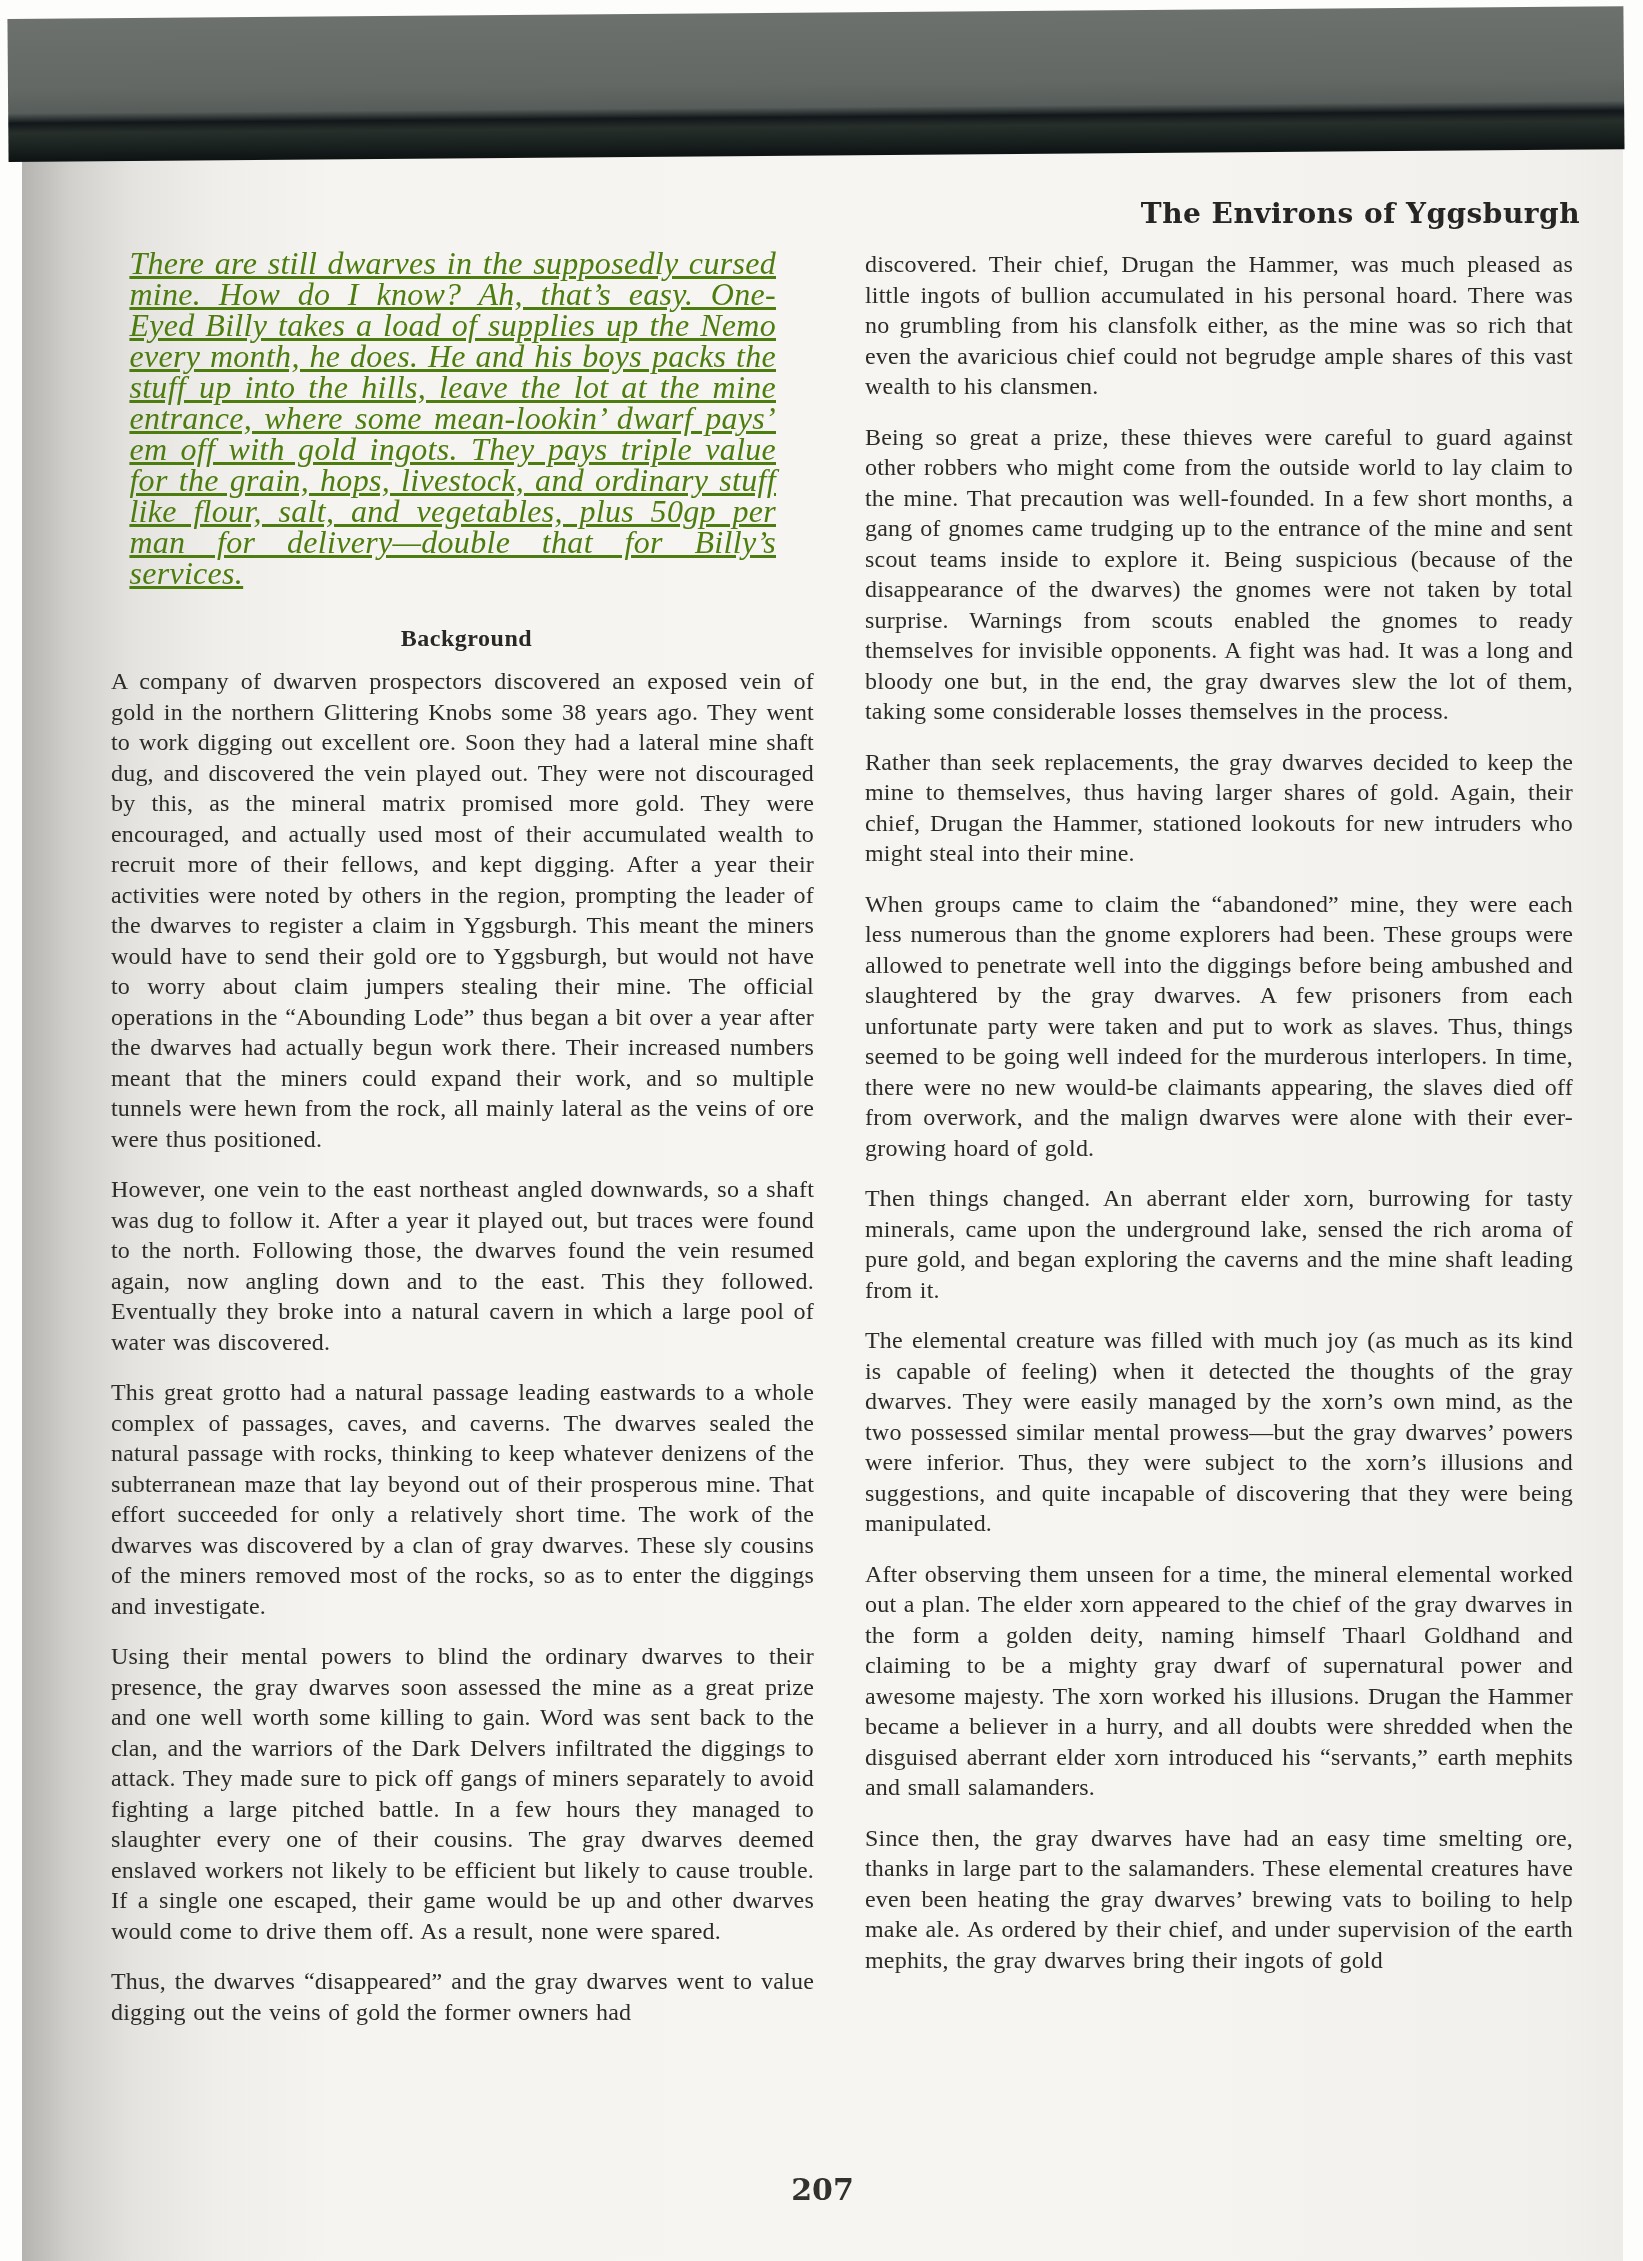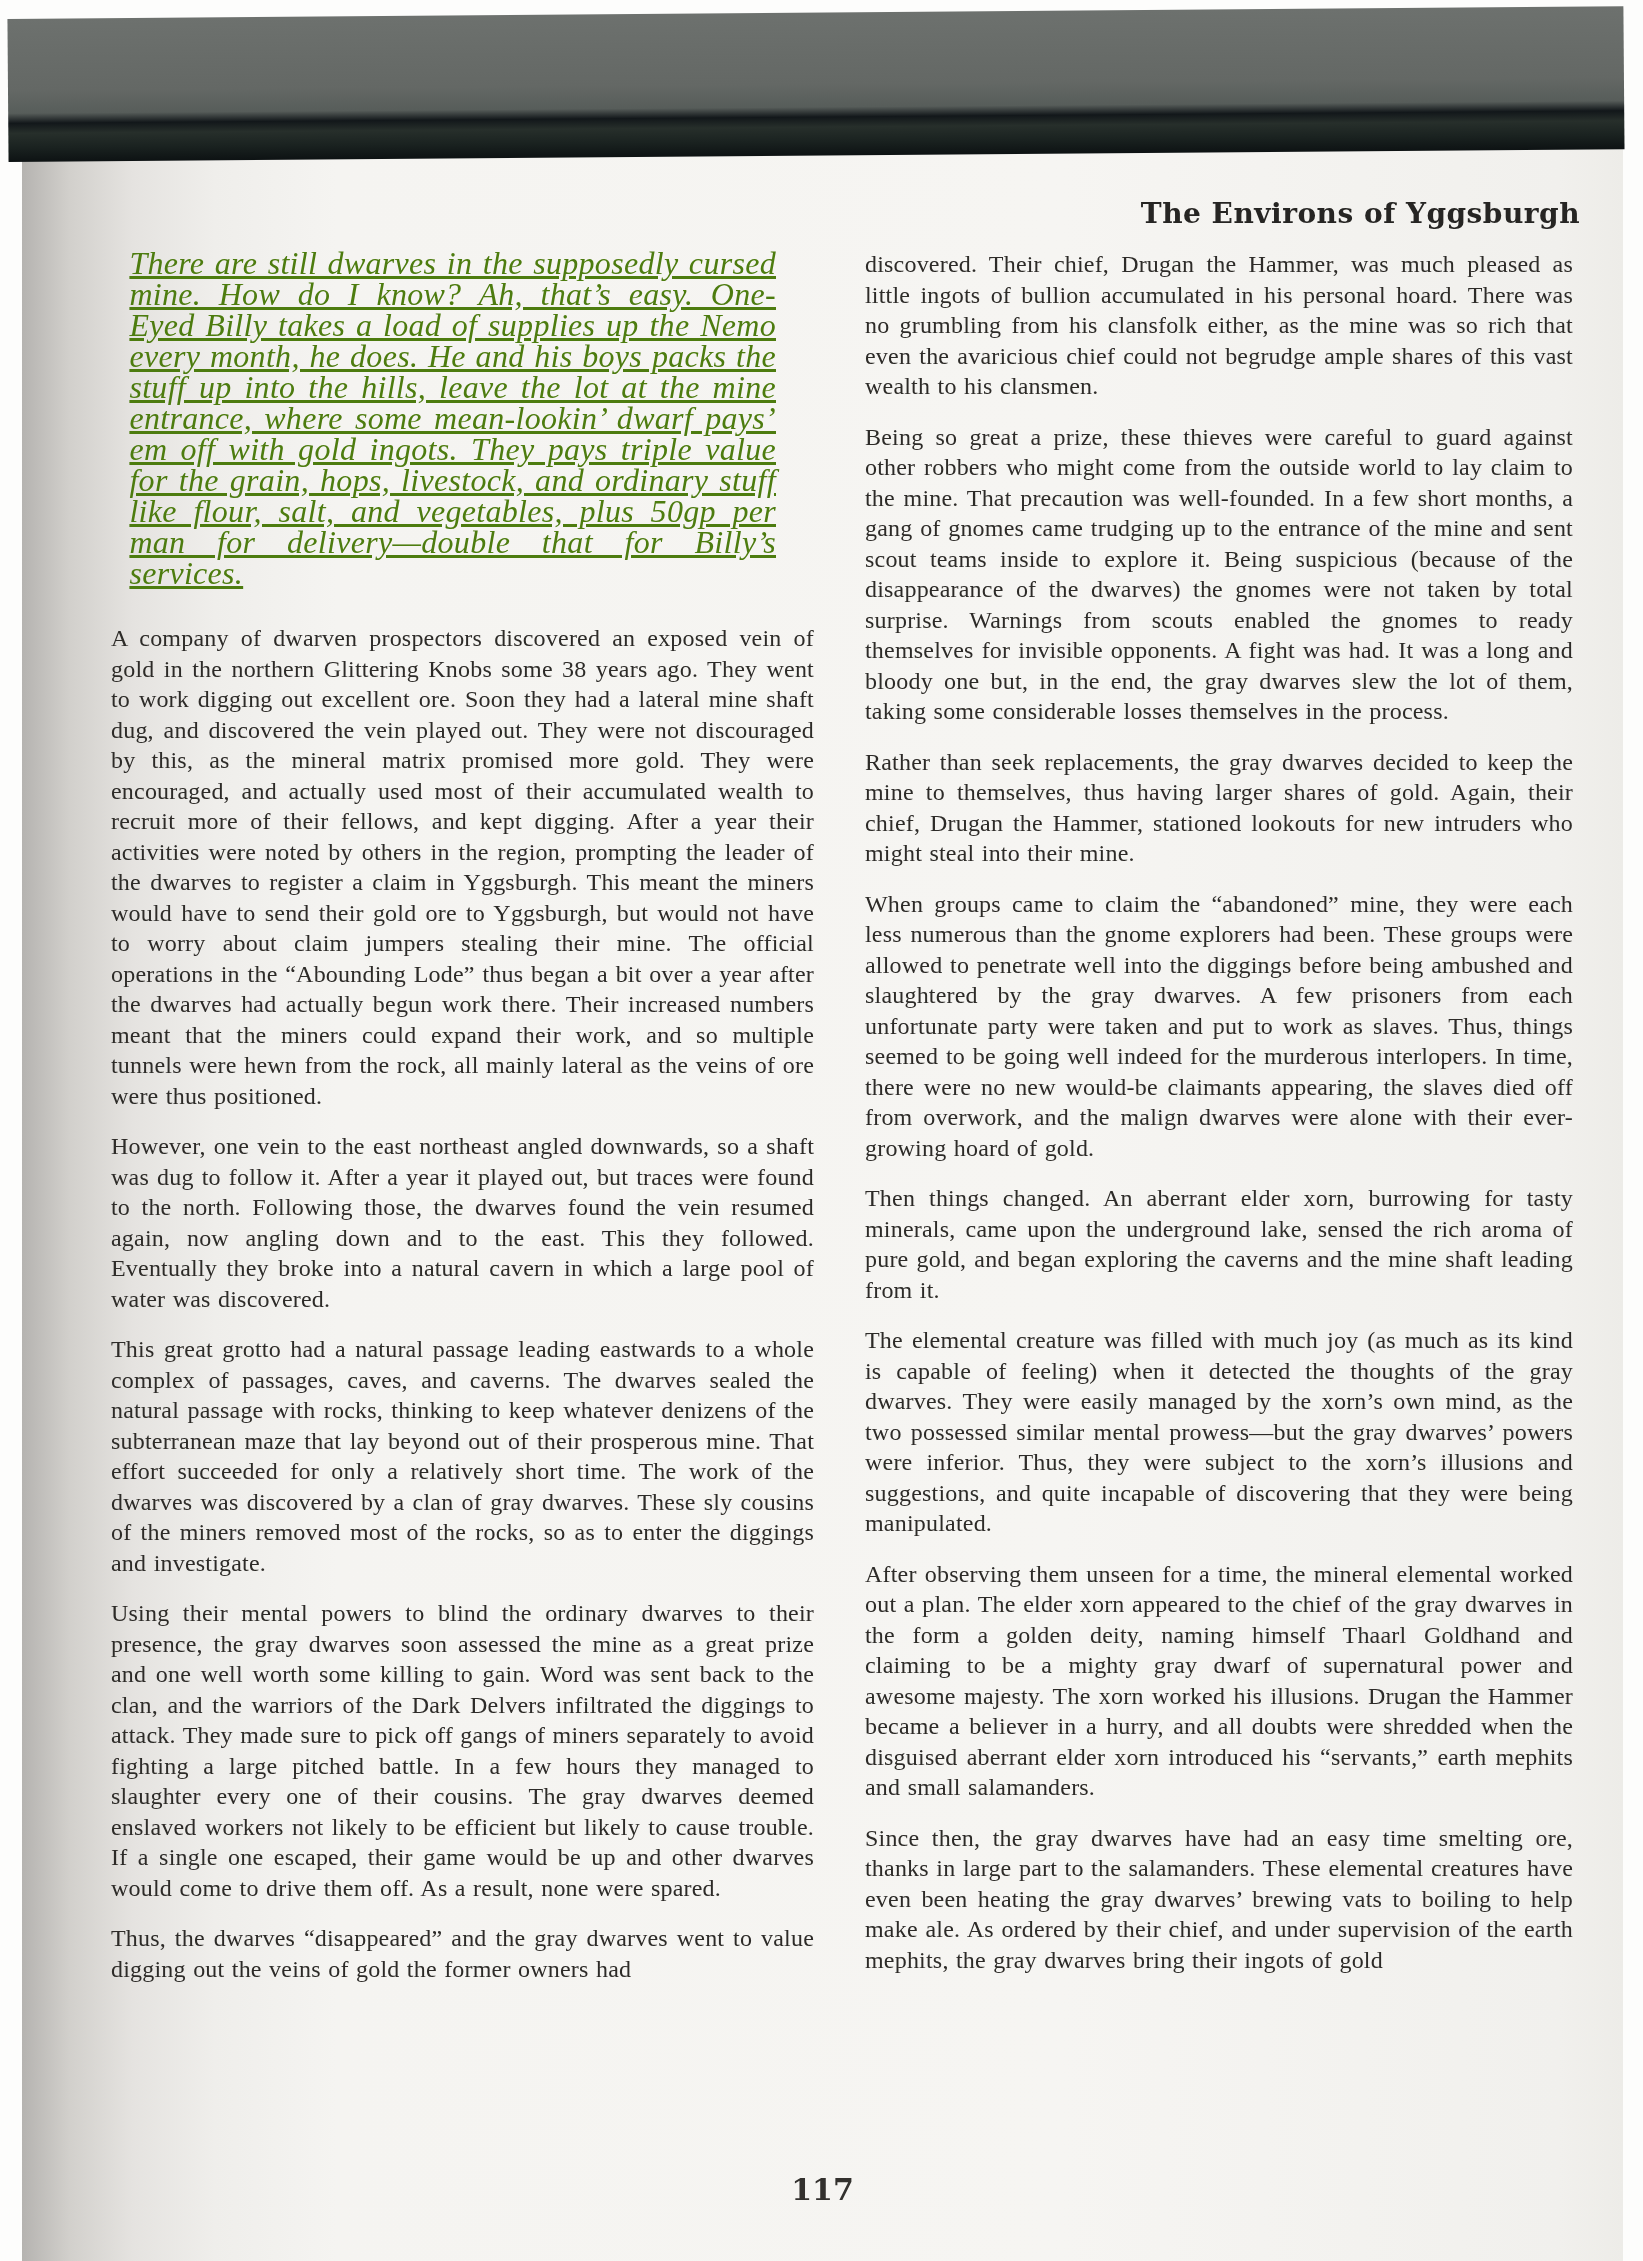--- a/index.html
+++ b/index.html
@@ -105,33 +105,34 @@
 <body>
 
 <div class="scan">
   <div class="page"></div>
   <div class="top-band"></div>
 
   <h1 class="title">The Environs of Yggsburgh</h1>
 
   <div class="col col-left">
     <p class="intro">There are still dwarves in the supposedly cursed mine. How do I know? Ah, that’s easy. One-Eyed Billy takes a load of supplies up the Nemo every month, he does. He and his boys packs the stuff up into the hills, leave the lot at the mine entrance, where some mean-lookin’ dwarf pays’ em off with gold ingots. They pays triple value for the grain, hops, livestock, and ordinary stuff like flour, salt, and vegetables, plus 50gp per man for delivery—double that for Billy’s services.</p>
+    <h2 class="heading">Background</h2>
     <p class="body-para">A company of dwarven prospectors discovered an exposed vein of gold in the northern Glittering Knobs some 38 years ago. They went to work digging out excellent ore. Soon they had a lateral mine shaft dug, and discovered the vein played out. They were not discouraged by this, as the mineral matrix promised more gold. They were encouraged, and actually used most of their accumulated wealth to recruit more of their fellows, and kept digging. After a year their activities were noted by others in the region, prompting the leader of the dwarves to register a claim in Yggsburgh. This meant the miners would have to send their gold ore to Yggsburgh, but would not have to worry about claim jumpers stealing their mine. The official operations in the “Abounding Lode” thus began a bit over a year after the dwarves had actually begun work there. Their increased numbers meant that the miners could expand their work, and so multiple tunnels were hewn from the rock, all mainly lateral as the veins of ore were thus positioned.</p>
     <p class="body-para">However, one vein to the east northeast angled downwards, so a shaft was dug to follow it. After a year it played out, but traces were found to the north. Following those, the dwarves found the vein resumed again, now angling down and to the east. This they followed. Eventually they broke into a natural cavern in which a large pool of water was discovered.</p>
     <p class="body-para">This great grotto had a natural passage leading eastwards to a whole complex of passages, caves, and caverns. The dwarves sealed the natural passage with rocks, thinking to keep whatever denizens of the subterranean maze that lay beyond out of their prosperous mine. That effort succeeded for only a relatively short time. The work of the dwarves was discovered by a clan of gray dwarves. These sly cousins of the miners removed most of the rocks, so as to enter the diggings and investigate.</p>
     <p class="body-para">Using their mental powers to blind the ordinary dwarves to their presence, the gray dwarves soon assessed the mine as a great prize and one well worth some killing to gain. Word was sent back to the clan, and the warriors of the Dark Delvers infiltrated the diggings to attack. They made sure to pick off gangs of miners separately to avoid fighting a large pitched battle. In a few hours they managed to slaughter every one of their cousins. The gray dwarves deemed enslaved workers not likely to be efficient but likely to cause trouble. If a single one escaped, their game would be up and other dwarves would come to drive them off. As a result, none were spared.</p>
     <p class="body-para">Thus, the dwarves “disappeared” and the gray dwarves went to value digging out the veins of gold the former owners had</p>
   </div>
 
   <div class="col col-right">
     <p class="body-para">discovered. Their chief, Drugan the Hammer, was much pleased as little ingots of bullion accumulated in his personal hoard. There was no grumbling from his clansfolk either, as the mine was so rich that even the avaricious chief could not begrudge ample shares of this vast wealth to his clansmen.</p>
     <p class="body-para">Being so great a prize, these thieves were careful to guard against other robbers who might come from the outside world to lay claim to the mine. That precaution was well-founded. In a few short months, a gang of gnomes came trudging up to the entrance of the mine and sent scout teams inside to explore it. Being suspicious (because of the disappearance of the dwarves) the gnomes were not taken by total surprise. Warnings from scouts enabled the gnomes to ready themselves for invisible opponents. A fight was had. It was a long and bloody one but, in the end, the gray dwarves slew the lot of them, taking some considerable losses themselves in the process.</p>
     <p class="body-para">Rather than seek replacements, the gray dwarves decided to keep the mine to themselves, thus having larger shares of gold. Again, their chief, Drugan the Hammer, stationed lookouts for new intruders who might steal into their mine.</p>
     <p class="body-para">When groups came to claim the “abandoned” mine, they were each less numerous than the gnome explorers had been. These groups were allowed to penetrate well into the diggings before being ambushed and slaughtered by the gray dwarves. A few prisoners from each unfortunate party were taken and put to work as slaves. Thus, things seemed to be going well indeed for the murderous interlopers. In time, there were no new would-be claimants appearing, the slaves died off from overwork, and the malign dwarves were alone with their ever-growing hoard of gold.</p>
     <p class="body-para">Then things changed. An aberrant elder xorn, burrowing for tasty minerals, came upon the underground lake, sensed the rich aroma of pure gold, and began exploring the caverns and the mine shaft leading from it.</p>
     <p class="body-para">The elemental creature was filled with much joy (as much as its kind is capable of feeling) when it detected the thoughts of the gray dwarves. They were easily managed by the xorn’s own mind, as the two possessed similar mental prowess—but the gray dwarves’ powers were inferior. Thus, they were subject to the xorn’s illusions and suggestions, and quite incapable of discovering that they were being manipulated.</p>
     <p class="body-para">After observing them unseen for a time, the mineral elemental worked out a plan. The elder xorn appeared to the chief of the gray dwarves in the form a golden deity, naming himself Thaarl Goldhand and claiming to be a mighty gray dwarf of supernatural power and awesome majesty. The xorn worked his illusions. Drugan the Hammer became a believer in a hurry, and all doubts were shredded when the disguised aberrant elder xorn introduced his “servants,” earth mephits and small salamanders.</p>
     <p class="body-para">Since then, the gray dwarves have had an easy time smelting ore, thanks in large part to the salamanders. These elemental creatures have even been heating the gray dwarves’ brewing vats to boiling to help make ale. As ordered by their chief, and under supervision of the earth mephits, the gray dwarves bring their ingots of gold</p>
   </div>
 
-  <div class="page-number">117</div>
+  <div class="page-number">207</div>
 </div>
 
 
 </body></html>

